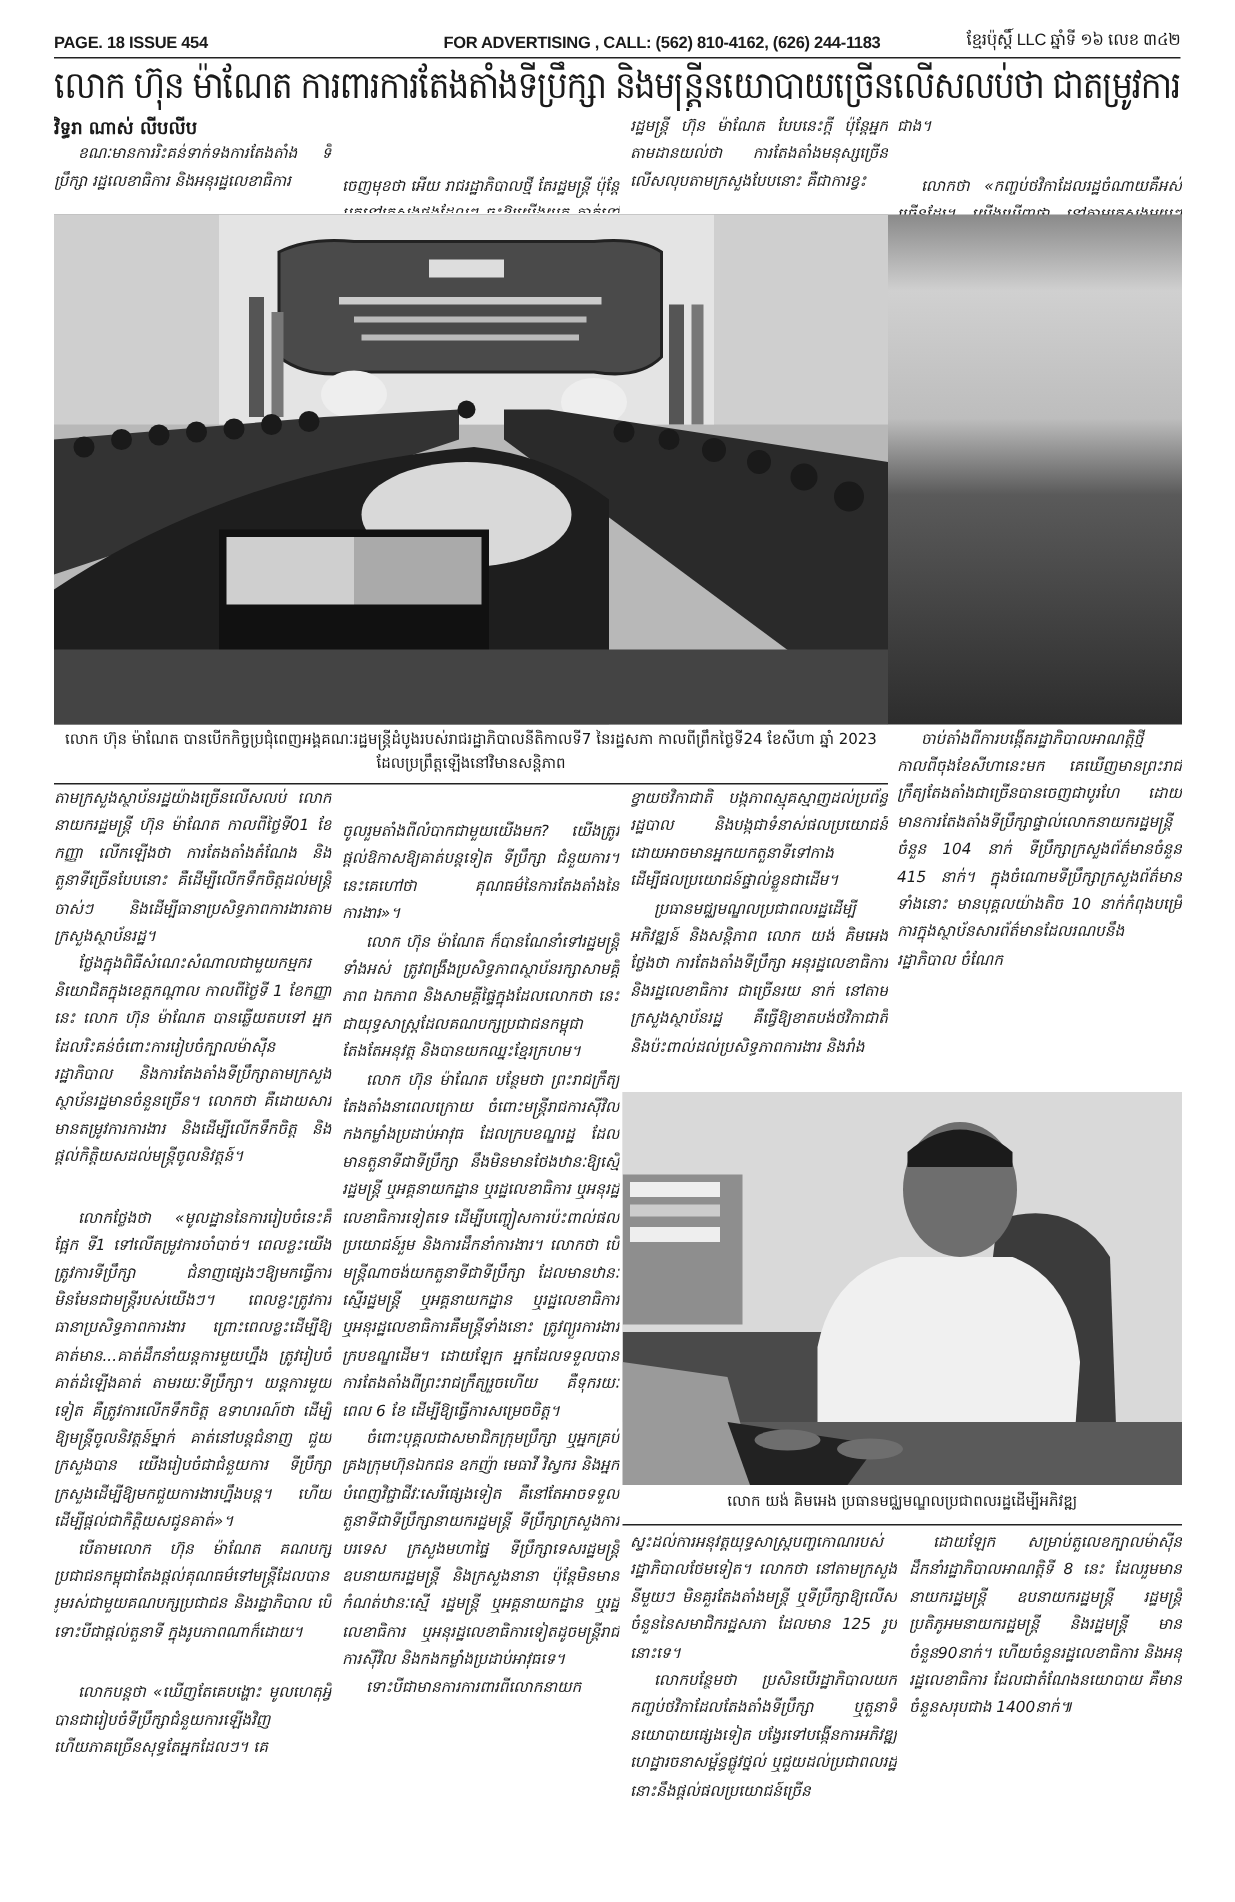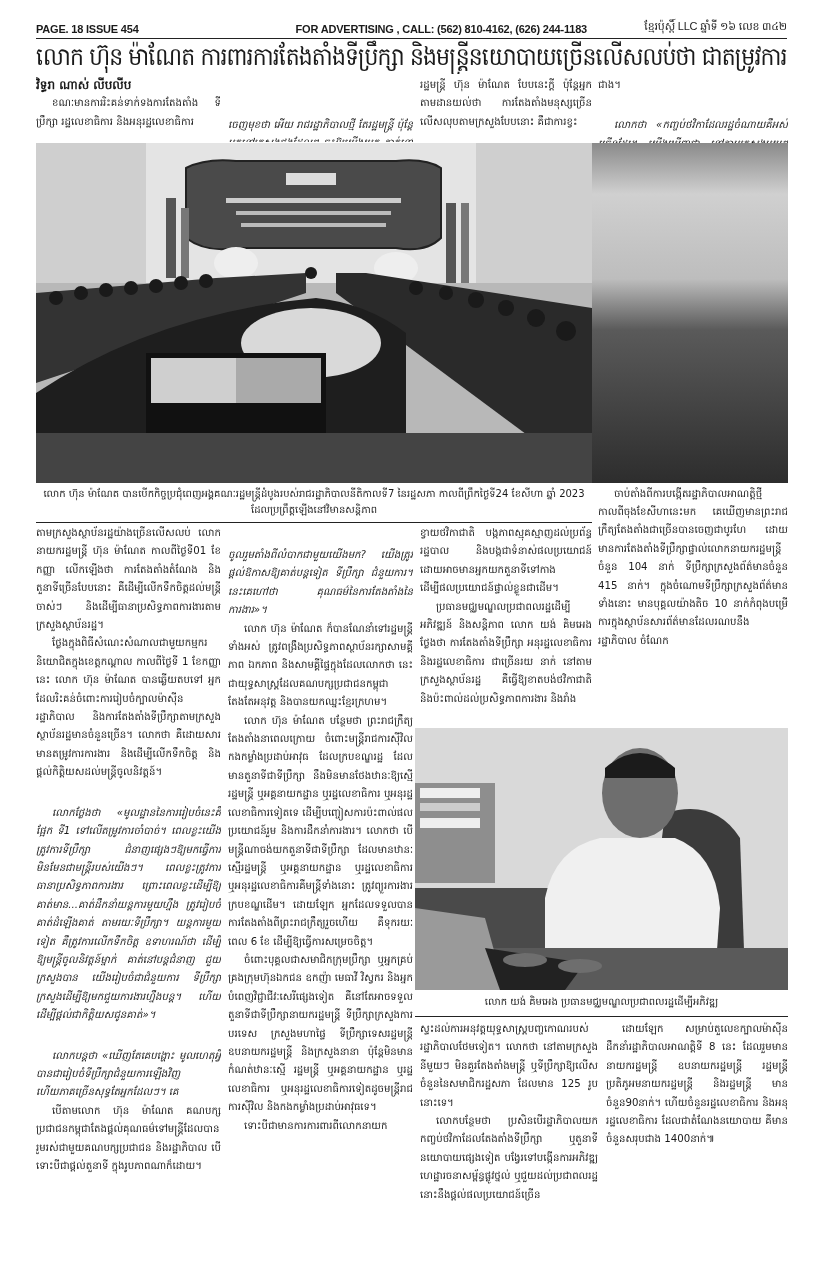--- a/index.html
+++ b/index.html
@@ -7,21 +7,21 @@
          font-family:"DejaVu Sans", sans-serif; }
   .header { position:absolute; left:36px; right:36px; top:19px; height:16px; display:flex; align-items:flex-end;
             font-family:"Liberation Sans", sans-serif; font-size:11px; font-weight:bold; letter-spacing:-0.2px; }
   .header .left { width:170px; }
   .header .mid { flex:1; text-align:right; }
   .header .right { width:200px; text-align:right; font-weight:normal; font-size:11px; }
   .header-rule { position:absolute; left:36px; right:36px; top:38px; height:0; border-top:1.5px solid #222; }
   .headline { position:absolute; left:36px; right:36px; top:40px; height:34px; font-size:25px; line-height:34px;
               font-family:"DejaVu Sans", sans-serif; white-space:nowrap; overflow:hidden; letter-spacing:-1px; transform-origin:left; }
   .col { position:absolute; font-size:10.2px; line-height:18.4px; text-align:justify; overflow:hidden; }
-  .col p { margin:0; }
+  .col p { margin:0;font-style:italic; }
   .col p.ind { text-indent:16px; }
   .col .it { font-style:italic;margin-top:22px; }
   .byline { font-weight:bold; font-size:12px; }
   .photo1 { position:absolute; left:36px; top:143px; width:752px; height:340px; overflow:hidden;
             background:linear-gradient(180deg,#8a8a8a 0%,#d0d0d0 15%,#bdbdbd 40%,#5a5a5a 55%,#2d2d2d 100%); }
   .photo2 { position:absolute; left:415px; top:728px; width:373px; height:262px; overflow:hidden;
             background:linear-gradient(90deg,#cfcfcf 0%,#e7e7e7 40%,#d8d8d8 70%,#bcbcbc 100%); }
   .caption { position:absolute; text-align:center; font-size:10px; line-height:16px; }
   .rule { position:absolute; border-top:1px solid #222; }
 </style>
@@ -96,22 +96,22 @@
     </g>
   </svg>
 </div>
 <div class="caption" style="left:36px;top:486px;width:556px;">លោក ហ៊ុន ម៉ាណែត បានបើកកិច្ចប្រជុំពេញអង្គគណៈរដ្ឋមន្ត្រីដំបូងរបស់រាជរដ្ឋាភិបាលនីតិកាលទី7 នៃរដ្ឋសភា កាលពីព្រឹកថ្ងៃទី24 ខែសីហា ឆ្នាំ 2023 ដែលប្រព្រឹត្តឡើងនៅវិមានសន្តិភាព</div>
 <div class="rule" style="left:36px;top:522px;width:556px;"></div>
 
 <div class="col" style="left:36px;top:524px;width:185px;height:720px;">
   <p>តាមក្រសួងស្ថាប័នរដ្ឋយ៉ាងច្រើនលើសលប់ លោកនាយករដ្ឋមន្ត្រី ហ៊ុន ម៉ាណែត កាលពីថ្ងៃទី01 ខែកញ្ញា លើកឡើងថា ការតែងតាំងតំណែង និងតួនាទីច្រើនបែបនោះ គឺដើម្បីលើកទឹកចិត្តដល់មន្ត្រីចាស់ៗ និងដើម្បីធានាប្រសិទ្ធភាពការងារតាមក្រសួងស្ថាប័នរដ្ឋ។</p>
   <p class="ind">ថ្លែងក្នុងពិធីសំណេះសំណាលជាមួយកម្មករនិយោជិតក្នុងខេត្តកណ្ដាល កាលពីថ្ងៃទី 1 ខែកញ្ញានេះ លោក ហ៊ុន ម៉ាណែត បានឆ្លើយតបទៅ អ្នកដែលរិះគន់ចំពោះការរៀបចំក្បាលម៉ាស៊ីនរដ្ឋាភិបាល និងការតែងតាំងទីប្រឹក្សាតាមក្រសួងស្ថាប័នរដ្ឋមានចំនួនច្រើន។ លោកថា គឺដោយសារមានតម្រូវការការងារ និងដើម្បីលើកទឹកចិត្ត និងផ្ដល់កិត្តិយសដល់មន្ត្រីចូលនិវត្តន៍។</p>
   <p class="ind it">លោកថ្លែងថា «មូលដ្ឋាននៃការរៀបចំនេះគឺផ្អែក ទី1 ទៅលើតម្រូវការចាំបាច់។ ពេលខ្លះយើងត្រូវការទីប្រឹក្សា ជំនាញផ្សេងៗឱ្យមកធ្វើការ មិនមែនជាមន្ត្រីរបស់យើងៗ។ ពេលខ្លះត្រូវការធានាប្រសិទ្ធភាពការងារ ព្រោះពេលខ្លះដើម្បីឱ្យគាត់មាន...គាត់ដឹកនាំយន្តការមួយហ្នឹង ត្រូវរៀបចំគាត់ដំឡើងគាត់ តាមរយៈទីប្រឹក្សា។ យន្តការមួយទៀត គឺត្រូវការលើកទឹកចិត្ត ឧទាហរណ៍ថា ដើម្បីឱ្យមន្ត្រីចូលនិវត្តន៍ម្នាក់ គាត់នៅបន្តជំនាញ ជួយក្រសួងបាន យើងរៀបចំជាជំនួយការ ទីប្រឹក្សាក្រសួងដើម្បីឱ្យមកជួយការងារហ្នឹងបន្ត។ ហើយដើម្បីផ្ដល់ជាកិត្តិយសជូនគាត់»។</p>
+  <p class="ind">បើតាមលោក ហ៊ុន ម៉ាណែត គណបក្សប្រជាជនកម្ពុជាតែងផ្ដល់គុណធម៌ទៅមន្ត្រីដែលបានរួមរស់ជាមួយគណបក្សប្រជាជន និងរដ្ឋាភិបាល បើទោះបីជាផ្ដល់តួនាទី ក្នុងរូបភាពណាក៏ដោយ។</p>
   <p class="ind it">លោកបន្តថា «ឃើញតែគេបង្ហោះ មូលហេតុអ្វីបានជារៀបចំទីប្រឹក្សាជំនួយការឡើងវិញ ហើយភាគច្រើនសុទ្ធតែអ្នកដែលៗ។ គេ</p>
-  <p class="ind">បើតាមលោក ហ៊ុន ម៉ាណែត គណបក្សប្រជាជនកម្ពុជាតែងផ្ដល់គុណធម៌ទៅមន្ត្រីដែលបានរួមរស់ជាមួយគណបក្សប្រជាជន និងរដ្ឋាភិបាល បើទោះបីជាផ្ដល់តួនាទី ក្នុងរូបភាពណាក៏ដោយ។</p>
 </div>
 <div class="col" style="left:228px;top:524px;width:185px;height:720px;">
   <p class="it">ចូលរួមតាំងពីលំបាកជាមួយយើងមក? យើងត្រូវផ្ដល់ឱកាសឱ្យគាត់បន្តទៀត ទីប្រឹក្សា ជំនួយការ។ នេះគេហៅថា គុណធម៌នៃការតែងតាំងនៃការងារ»។</p>
   <p class="ind">លោក ហ៊ុន ម៉ាណែត ក៏បានណែនាំទៅរដ្ឋមន្ត្រីទាំងអស់ ត្រូវពង្រឹងប្រសិទ្ធភាពស្ថាប័នរក្សាសាមគ្គីភាព ឯកភាព និងសាមគ្គីផ្ទៃក្នុងដែលលោកថា នេះជាយុទ្ធសាស្ត្រដែលគណបក្សប្រជាជនកម្ពុជាតែងតែអនុវត្ត និងបានយកឈ្នះខ្មែរក្រហម។</p>
   <p class="ind">លោក ហ៊ុន ម៉ាណែត បន្ថែមថា ព្រះរាជក្រឹត្យតែងតាំងនាពេលក្រោយ ចំពោះមន្ត្រីរាជការស៊ីវិល កងកម្លាំងប្រដាប់អាវុធ ដែលក្របខណ្ឌរដ្ឋ ដែលមានតួនាទីជាទីប្រឹក្សា នឹងមិនមានថែងឋានៈឱ្យស្មើរដ្ឋមន្ត្រី ឬអគ្គនាយកដ្ឋាន ឬរដ្ឋលេខាធិការ ឬអនុរដ្ឋលេខាធិការទៀតទេ ដើម្បីបញ្ចៀសការប៉ះពាល់ផលប្រយោជន៍រួម និងការដឹកនាំការងារ។ លោកថា បើមន្ត្រីណាចង់យកតួនាទីជាទីប្រឹក្សា ដែលមានឋានៈស្មើរដ្ឋមន្ត្រី ឬអគ្គនាយកដ្ឋាន ឬរដ្ឋលេខាធិការ ឬអនុរដ្ឋលេខាធិការគឺមន្ត្រីទាំងនោះ ត្រូវព្យួរការងារក្របខណ្ឌដើម។ ដោយឡែក អ្នកដែលទទួលបានការតែងតាំងពីព្រះរាជក្រឹត្យរួចហើយ គឺទុករយៈពេល 6 ខែ ដើម្បីឱ្យធ្វើការសម្រេចចិត្ត។</p>
   <p class="ind">ចំពោះបុគ្គលជាសមាជិកក្រុមប្រឹក្សា ឬអ្នកគ្រប់គ្រងក្រុមហ៊ុនឯកជន ឧកញ៉ា មេធាវី វិស្វករ និងអ្នកបំពេញវិជ្ជាជីវៈសេរីផ្សេងទៀត គឺនៅតែអាចទទួលតួនាទីជាទីប្រឹក្សានាយករដ្ឋមន្ត្រី ទីប្រឹក្សាក្រសួងការបរទេស ក្រសួងមហាផ្ទៃ ទីប្រឹក្សាទេសរដ្ឋមន្ត្រី ឧបនាយករដ្ឋមន្ត្រី និងក្រសួងនានា ប៉ុន្តែមិនមានកំណត់ឋានៈស្មើ រដ្ឋមន្ត្រី ឬអគ្គនាយកដ្ឋាន ឬរដ្ឋលេខាធិការ ឬអនុរដ្ឋលេខាធិការទៀតដូចមន្ត្រីរាជការស៊ីវិល និងកងកម្លាំងប្រដាប់អាវុធទេ។</p>
   <p class="ind">ទោះបីជាមានការការពារពីលោកនាយក</p>
 </div>
 <div class="col" style="left:420px;top:524px;width:172px;height:200px;">
   <p>ខ្វាយថវិកាជាតិ បង្កភាពស្មុគស្មាញដល់ប្រព័ន្ធរដ្ឋបាល និងបង្កជាទំនាស់ផលប្រយោជន៍ ដោយអាចមានអ្នកយកតួនាទីទៅកាង ដើម្បីផលប្រយោជន៍ផ្ទាល់ខ្លួនជាដើម។</p>

